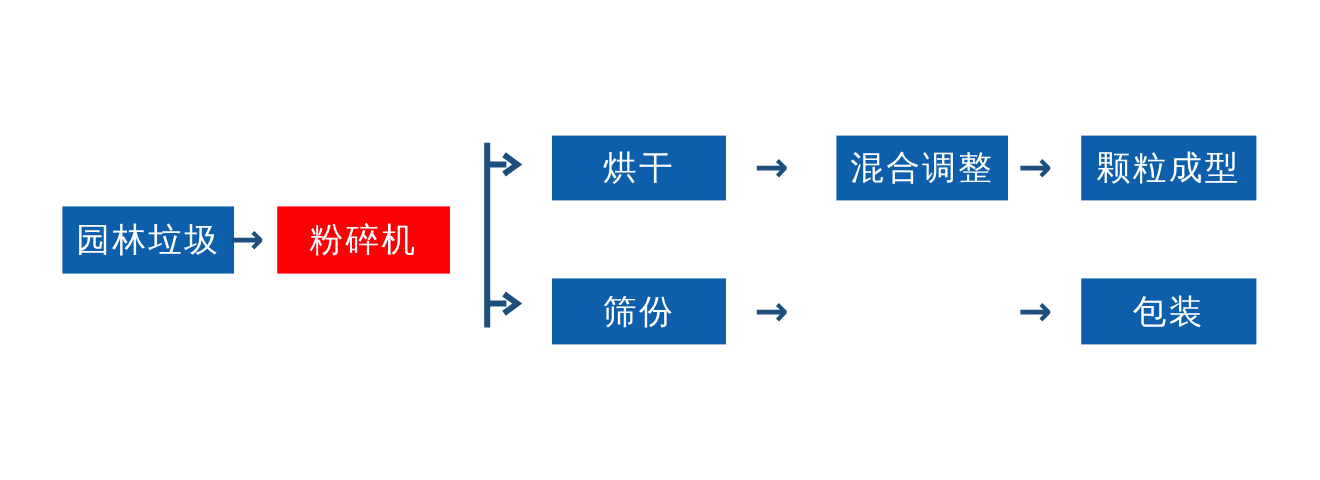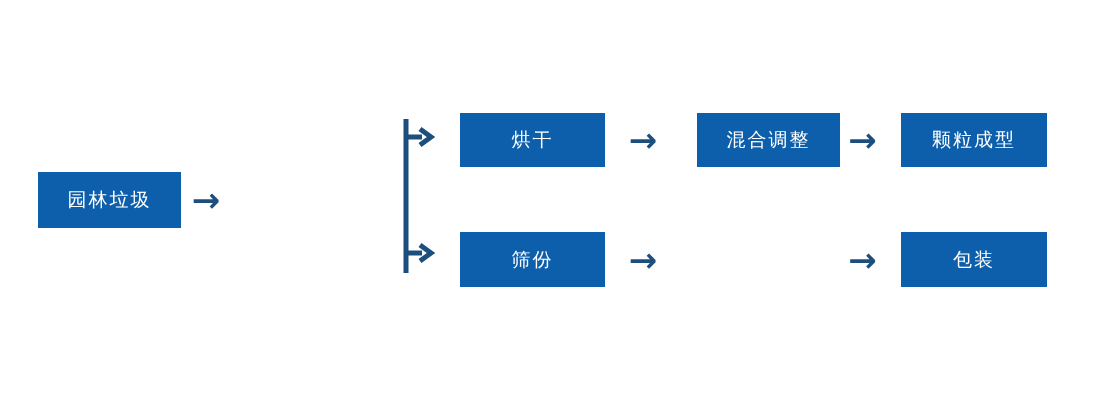--- a/index.html
+++ b/index.html
@@ -13,21 +13,21 @@
     height: 400px;
     background: var(--background, #ffffff);
     overflow: hidden;
   }
   .box {
     position: absolute;
     display: flex;
     align-items: center;
     justify-content: center;
     color: var(--node-text, #ffffff);
-    font-size: 19px;
+    font-size: 28px;
     letter-spacing: 2px;
     white-space: nowrap;
   }
   .box.blue { background: var(--node-blue, #0d5eab); }
   .box.red  { background: var(--node-red, #fb0105); }
   .arrow {
     position: absolute;
     display: flex;
     align-items: center;
     justify-content: center;
@@ -37,21 +37,21 @@
     line-height: 1;
   }
   .branch { position: absolute; left: 398px; top: 112px; }
   .branch line, .branch polyline {
     stroke: var(--connector, #1d4f7e);
     stroke-width: 5;
     fill: none;
   }
 
   
-  .n-garden  { left: 38px;  top: 172px; width: 143px; height: 56px; }
+  .n-garden  { left: 52px;  top: 172px; width: 143px; height: 56px; }
   .a-main    { left: 183px; top: 172px; width: 46px;  height: 56px; }
   .n-crusher { left: 231px; top: 172px; width: 144px; height: 56px; }
 
   .n-dry     { left: 460px; top: 113px; width: 145px; height: 54px; }
   .a-t1      { left: 607px; top: 113px; width: 72px;  height: 54px; }
   .n-mix     { left: 697px; top: 113px; width: 143px; height: 54px; }
   .a-t2      { left: 826px; top: 113px; width: 73px;  height: 54px; }
   .n-pellet  { left: 901px; top: 113px; width: 146px; height: 54px; }
 
   .n-sieve   { left: 460px; top: 232px; width: 145px; height: 55px; }
@@ -62,20 +62,21 @@
 </style>
 </head>
 <body>
 
 <div class="canvas">
 
   <div class="box blue n-garden">园林垃圾</div>
 
   <span class="arrow a-main">→</span>
 
+  <div class="box red n-crusher">粉碎机</div>
 
   <svg class="branch" width="40" height="170" viewBox="0 0 40 170" xmlns="http://www.w3.org/2000/svg">
     <line x1="8" y1="7" x2="8" y2="161"></line>
     <line x1="8" y1="25" x2="24" y2="25"></line>
     <polyline points="22,17 33,25 22,33"></polyline>
     <line x1="8" y1="141" x2="24" y2="141"></line>
     <polyline points="22,133 33,141 22,149"></polyline>
   </svg>
 
   <div class="box blue n-dry">烘干</div>

